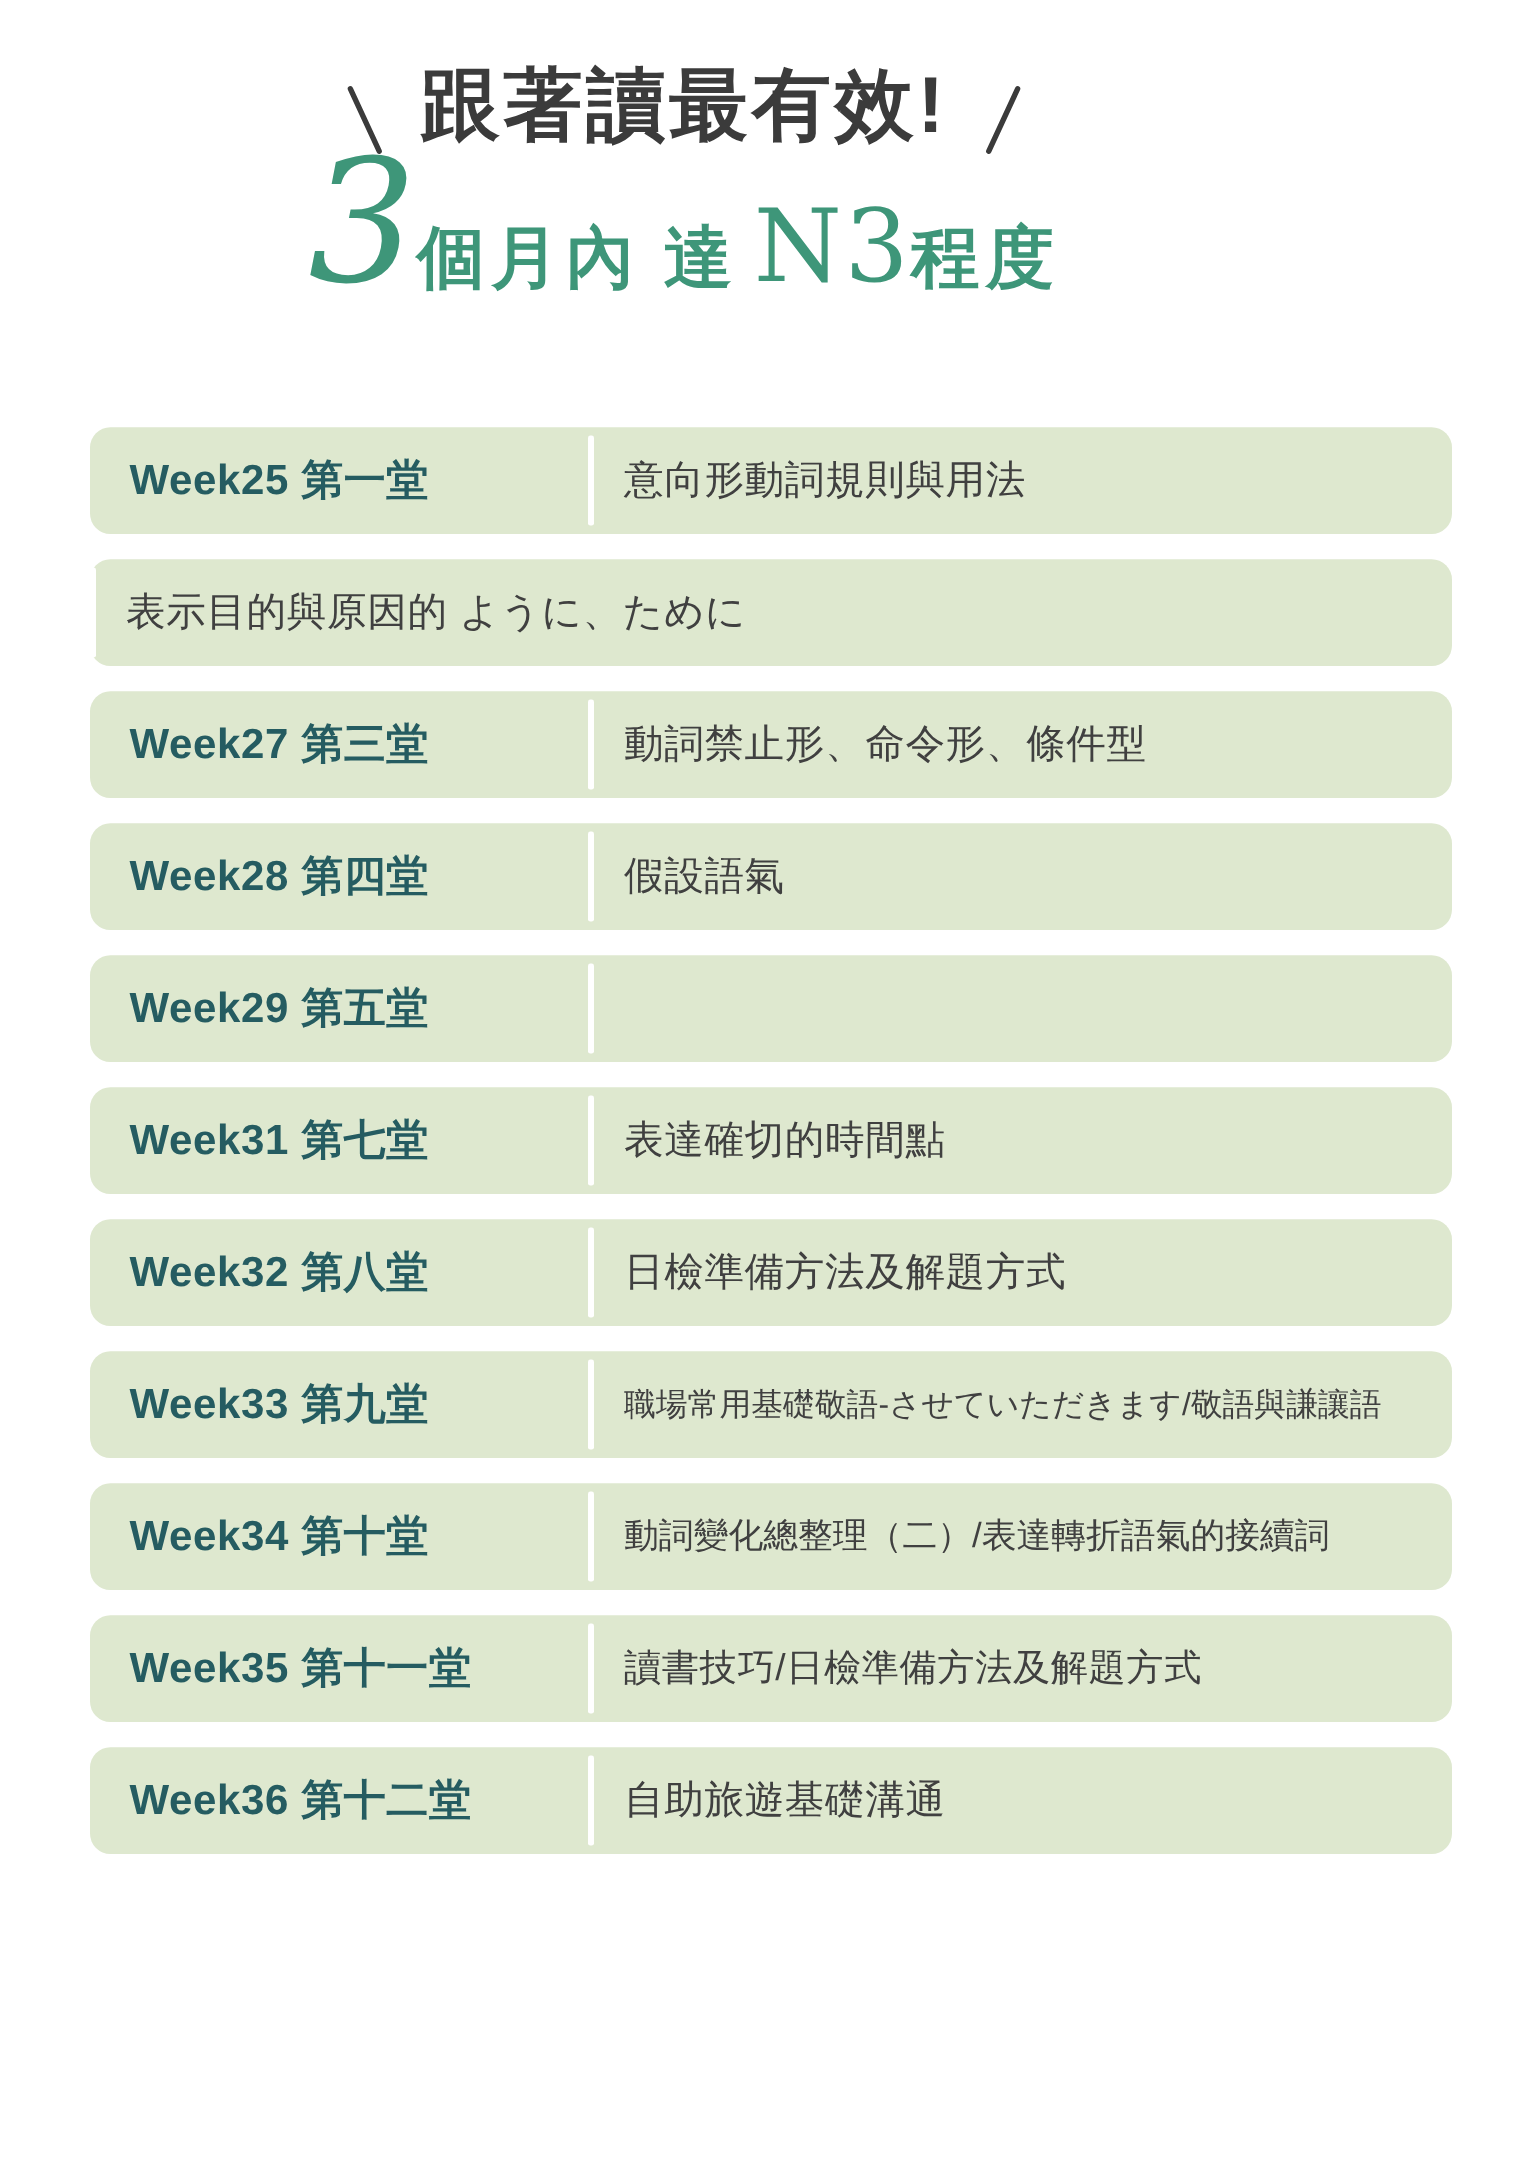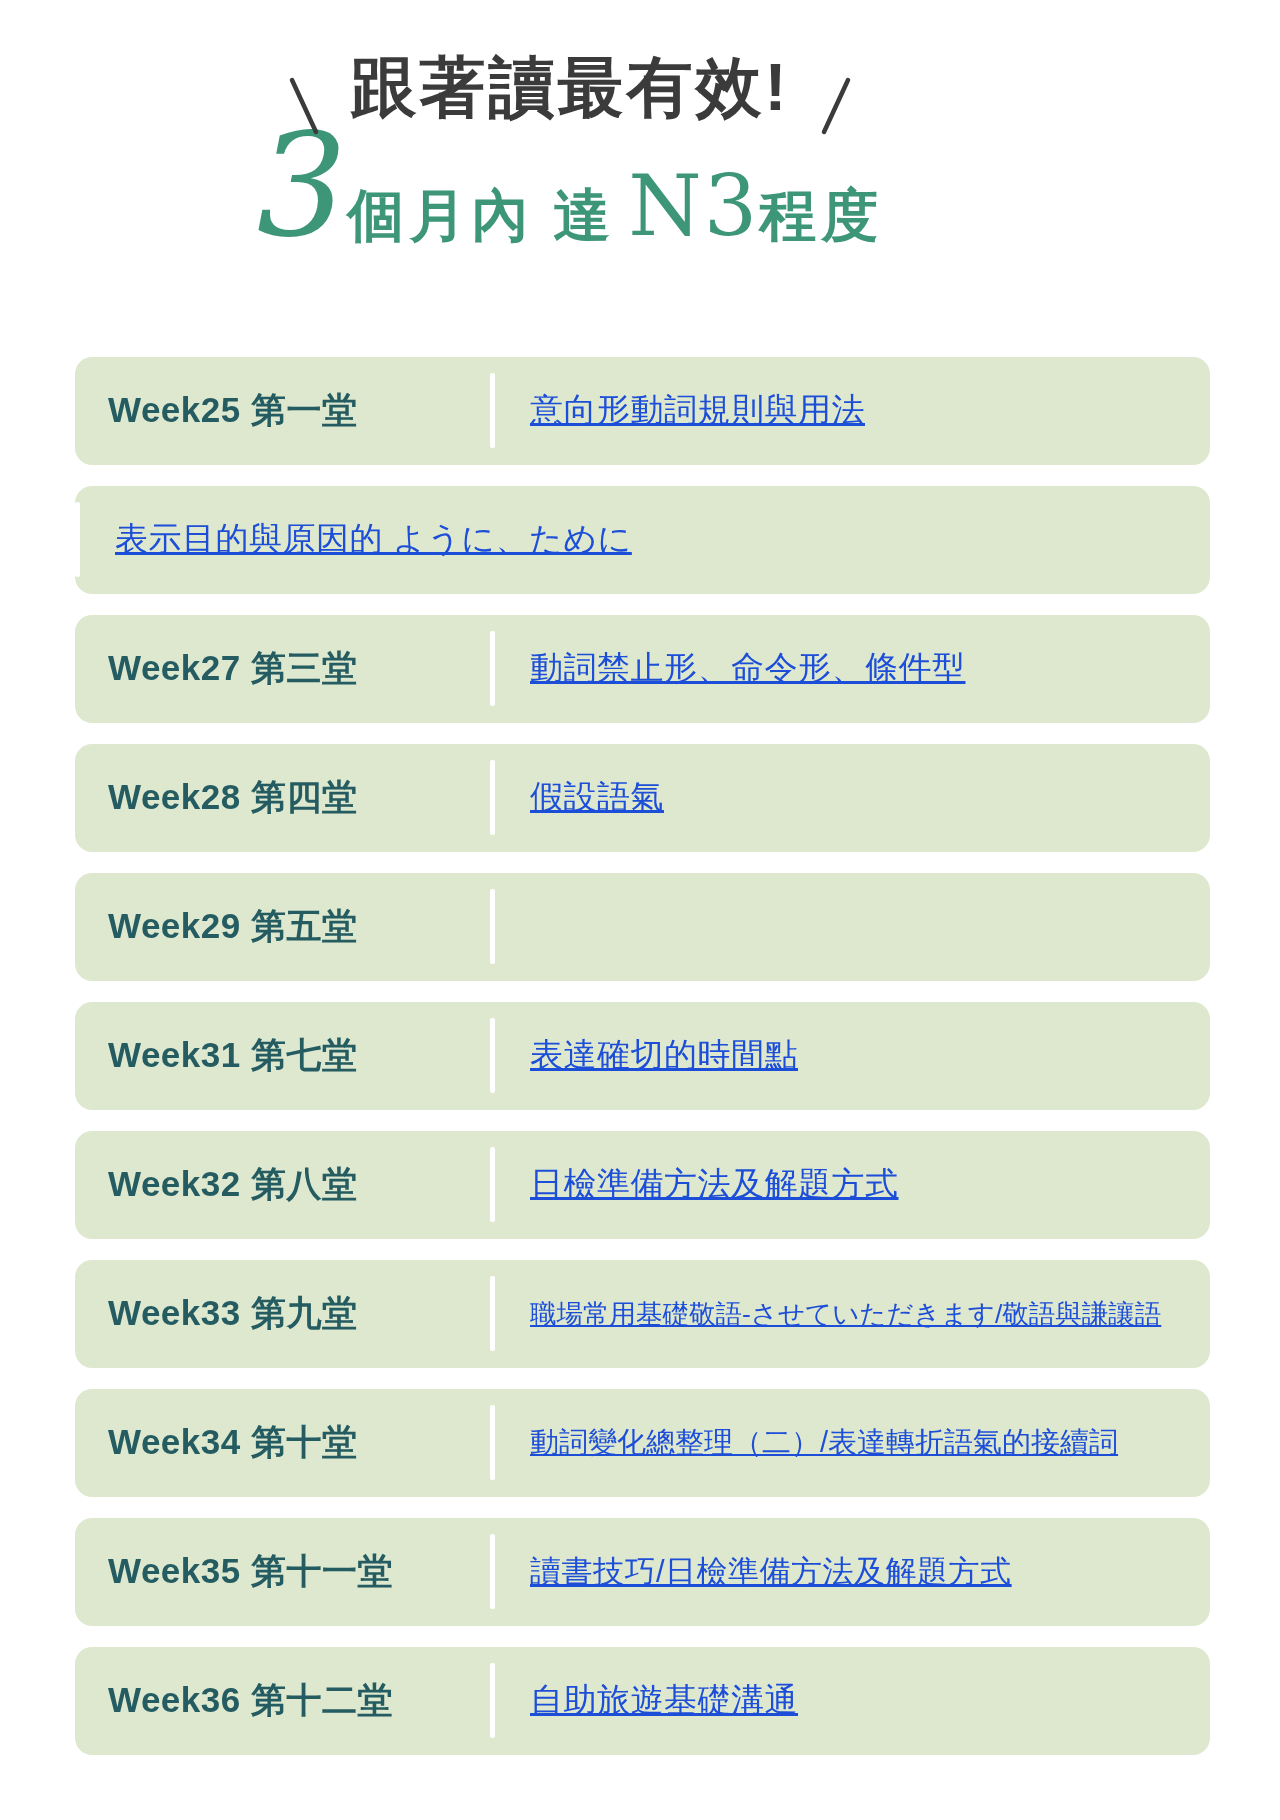--- a/index.html
+++ b/index.html
@@ -7,21 +7,21 @@
     width:1280px; height:1820px;
     background:#ffffff;
     font-family:"Liberation Sans","DejaVu Sans",sans-serif;
     overflow:hidden;
   }
   .header {
     padding-top:50px;
     display:flex; flex-direction:column; align-items:center;
     transform:translateX(-70px);
   }
-  .title-row { display:flex; align-items:center; gap:30px; }
+  .title-row { display:flex; align-items:flex-start; gap:30px; }
   .page-title {
     font-size:66px; font-weight:700; color:#3b3b3b;
     letter-spacing:3px; line-height:1.15; margin:0; white-space:nowrap;
   }
   .slash { display:block; transform:translateY(18px); }
   .subtitle-row {
     margin-top:2px;
     display:flex; align-items:baseline;
     color:#3e9679;
     font-family:"DejaVu Serif","Liberation Serif",serif;
@@ -31,35 +31,35 @@
     font-size:142px; line-height:0.82; font-style:italic; font-weight:400;
   }
   .sub-cjk { font-size:57px; font-weight:700; letter-spacing:5px; margin-left:0; }
   .sub-da  { font-size:57px; font-weight:700; margin-left:20px; }
   .sub-n   { font-size:84px; font-weight:400; letter-spacing:2px; margin-left:18px; }
   .sub-deg { font-size:57px; font-weight:700; letter-spacing:5px; }
 
   .course-list { margin:102px 0 0 75px; width:1135px; }
   .course-row {
     display:flex; align-items:center;
-    height:108px; background:#dee8cf; border-radius:17px;
+    height:89px; background:#dee8cf; border-radius:17px;
     margin-bottom:21px;
   }
   .week-label {
     flex:0 0 415px; box-sizing:border-box; padding-left:33px;
     font-size:35px; font-weight:700; color:#255c61;
     letter-spacing:0.5px; white-space:nowrap;
   }
   .row-divider {
     flex:0 0 auto; width:5px; height:75px; background:#ffffff; border-radius:2px;
   }
   .course-topic {
-    padding-left:35px; padding-right:16px;
-    font-size:33px; font-weight:500; color:#1d4ed8;
-    letter-spacing:0.5px; white-space:nowrap;text-decoration:underline;
+    padding-left:25px; padding-right:16px;
+    font-size:33px; font-weight:500; color:#404040;
+    letter-spacing:0.5px; white-space:nowrap;
   }
   .t-26 { font-size:26.5px; letter-spacing:0; }
   .t-29 { font-size:29px;  letter-spacing:0; }
   .t-31 { font-size:31px;  letter-spacing:0.5px; }
 </style>
 </head>
 <body>
 
 <div class="header">
   <div class="title-row">

